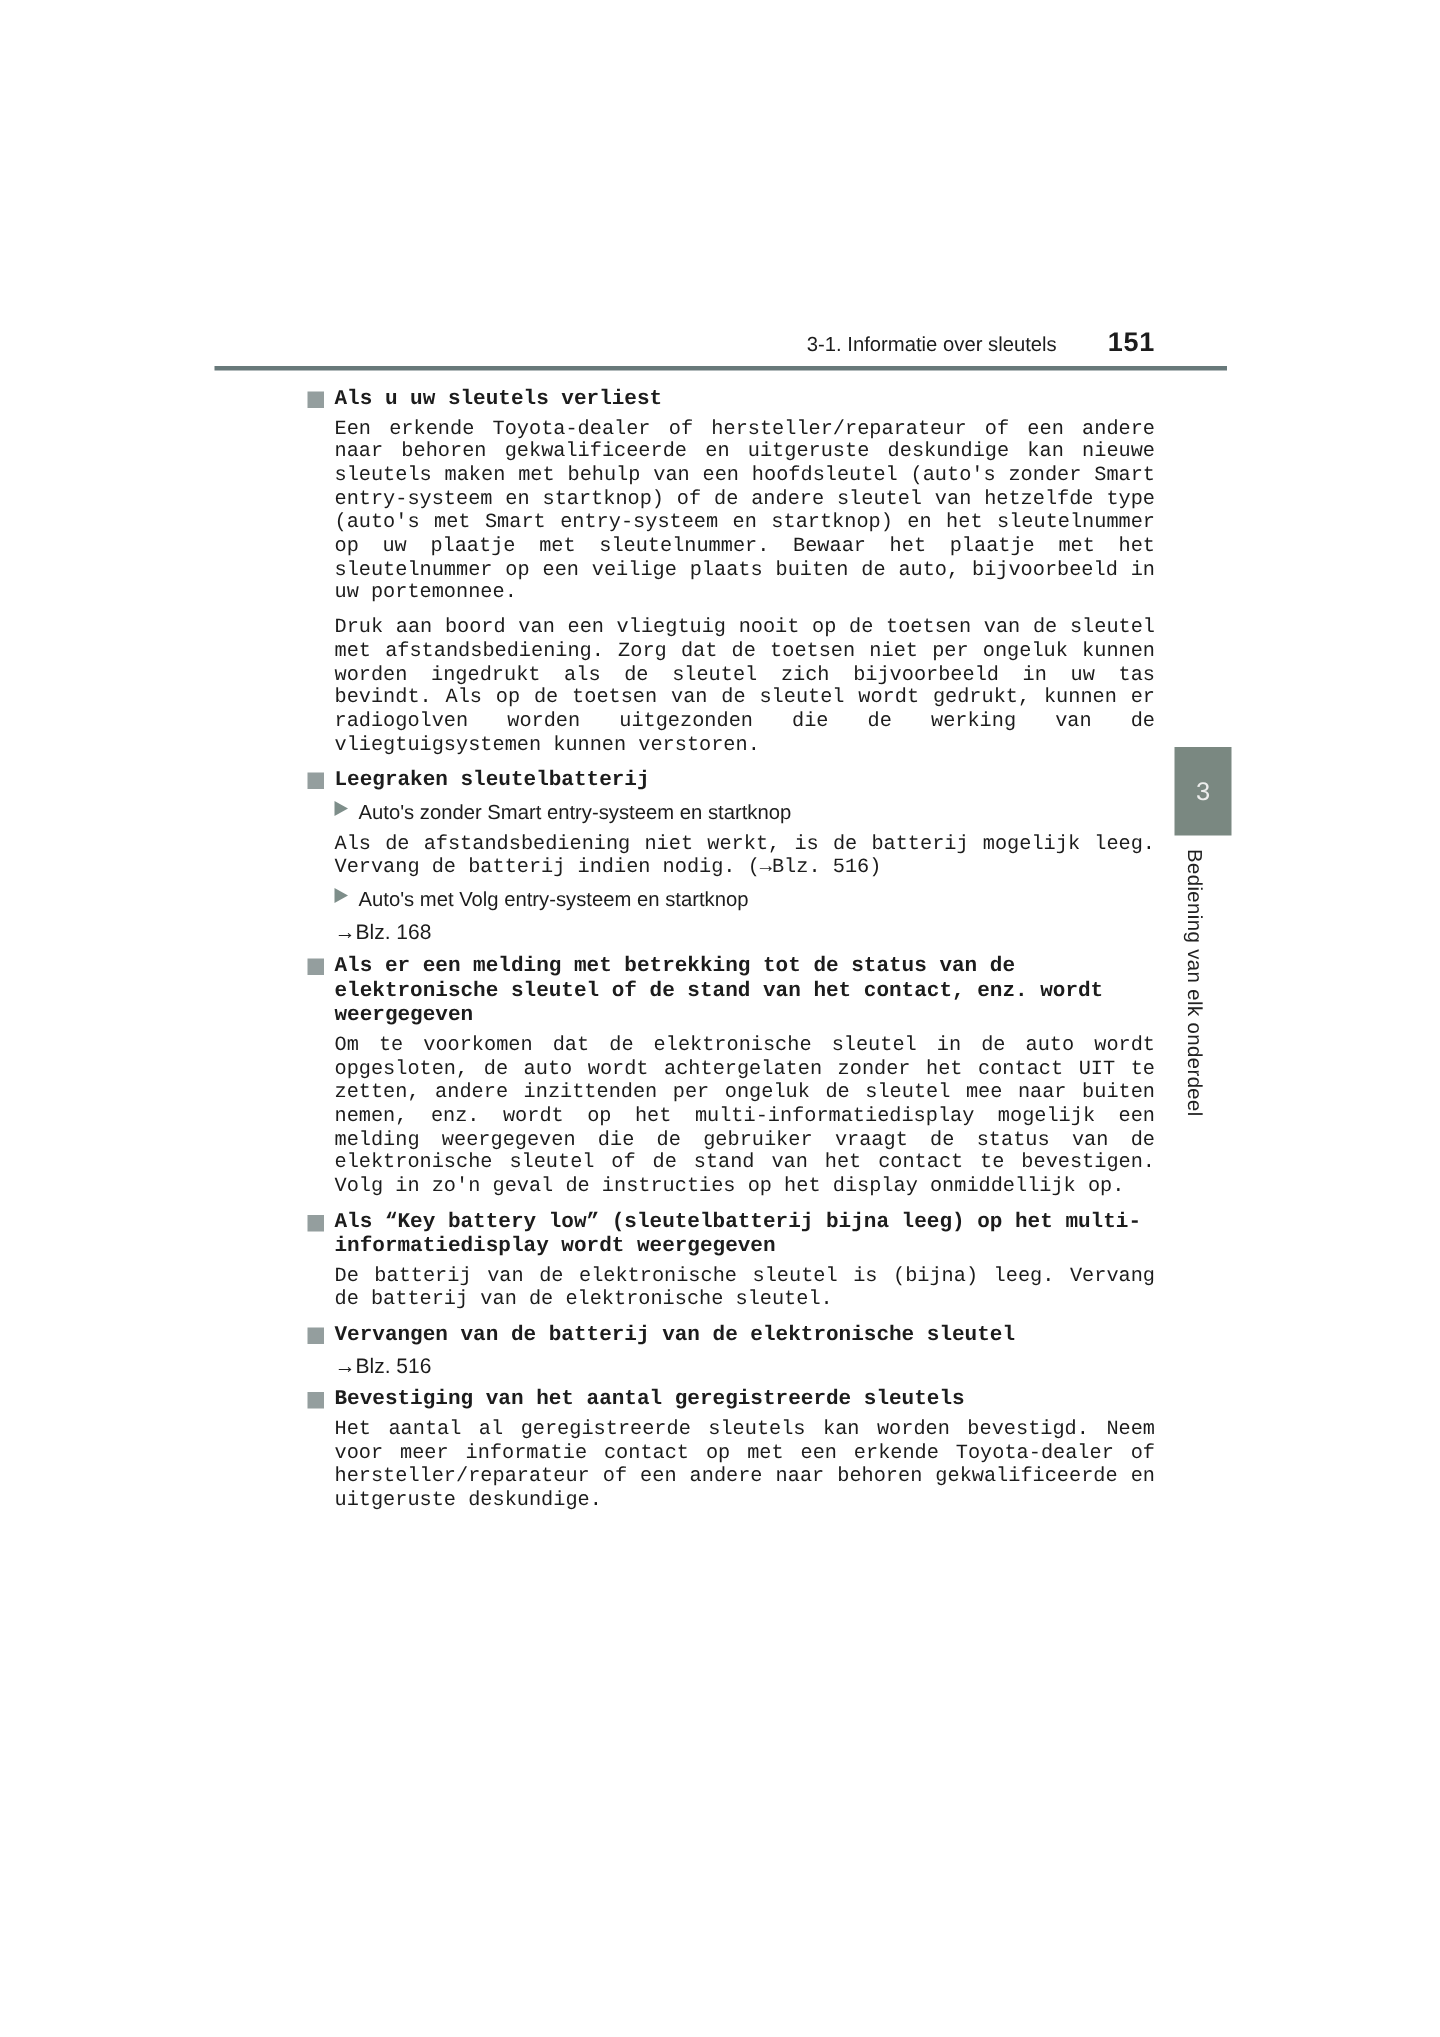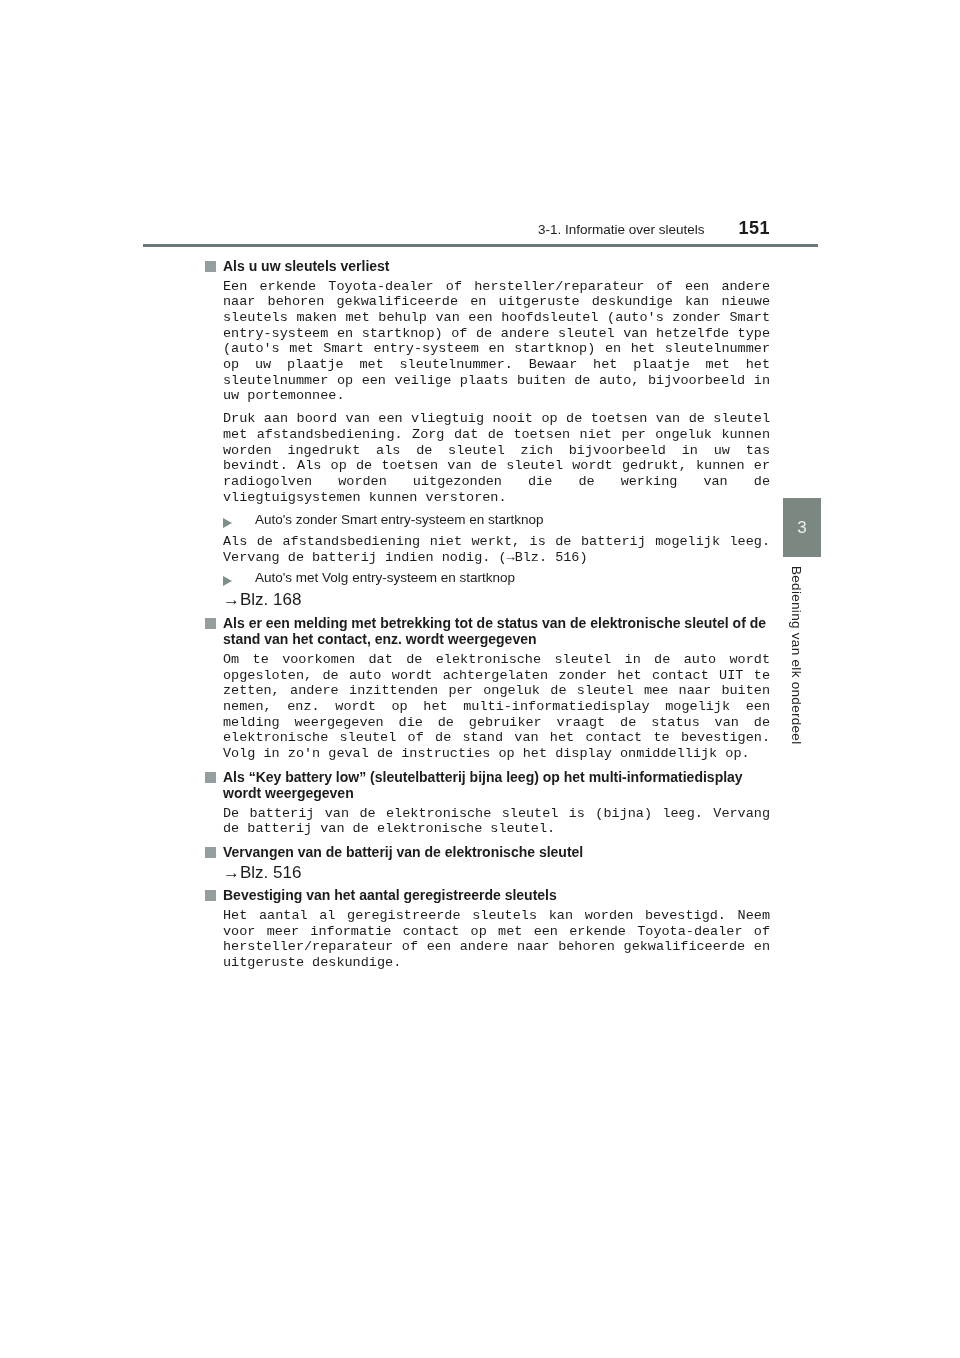--- a/index.html
+++ b/index.html
@@ -28,39 +28,40 @@
   .header-page-num{font-weight:bold;font-size:18px;letter-spacing:0.5px;}
 
   .rule{position:absolute;left:143px;top:244px;width:675px;height:3px;background:var(--c-rule);}
 
   .content{position:absolute;left:205px;top:258px;width:565px;}
   .section{margin-bottom:7px;}
   .sec-heading{
     display:flex;gap:7px;
     font-weight:bold;font-size:14px;line-height:16.5px;
     margin-bottom:4px;
+    font-family:Liberation Mono, monospace;
   }
   .bullet{flex:0 0 auto;width:11px;height:11px;background:var(--c-bullet);margin-top:3px;}
   .para{
     margin:0 0 5px 18px;
     font-size:13.5px;line-height:15.7px;
     text-align:justify;text-justify:inter-word;font-family:Liberation Mono, monospace;
   }
   .pointer-line{
     margin:5px 0 6px 18px;
-    display:flex;align-items:flex-end;gap:23px;
+    display:flex;align-items:flex-start;gap:7px;
     font-size:13.5px;line-height:15.7px;
   }
   .tri{
     flex:0 0 auto;width:0;height:0;
     border-left:9px solid var(--c-pointer);
     border-top:5px solid transparent;
     border-bottom:5px solid transparent;
   }
-  .ref-line{margin:1px 0 6px 18px;font-size:17px;line-height:15.7px;}
+  .ref-line{margin:1px 0 6px 18px;font-size:14px;line-height:15.7px;}
 
   .chapter-tab{
     position:absolute;left:783px;top:498px;width:38px;height:59px;
     background:var(--c-tab-bg);color:var(--c-tab-text);
     display:flex;align-items:center;justify-content:center;
     font-size:17px;
   }
   .chapter-label{
     position:absolute;left:789px;top:566px;
     writing-mode:vertical-rl;text-orientation:mixed;
@@ -88,20 +89,24 @@
         <div class="sec-heading">
           <span class="bullet"></span>
           <span class="sec-heading-text">Als u uw sleutels verliest</span>
         </div>
         <div class="para">Een erkende Toyota-dealer of hersteller/reparateur of een andere naar behoren gekwalificeerde en uitgeruste deskundige kan nieuwe sleutels maken met behulp van een hoofdsleutel (auto's zonder Smart entry-systeem en startknop) of de andere sleutel van hetzelfde type (auto's met Smart entry-systeem en startknop) en het sleutelnummer op uw plaatje met sleutelnummer. Bewaar het plaatje met het sleutelnummer op een veilige plaats buiten de auto, bijvoorbeeld in uw portemonnee.</div>
       </div>
       <div class="section">
         <div class="para">Druk aan boord van een vliegtuig nooit op de toetsen van de sleutel met afstandsbediening. Zorg dat de toetsen niet per ongeluk kunnen worden ingedrukt als de sleutel zich bijvoorbeeld in uw tas bevindt. Als op de toetsen van de sleutel wordt gedrukt, kunnen er radiogolven worden uitgezonden die de werking van de vliegtuigsystemen kunnen verstoren.</div>
       </div>
       <div class="section">
+        <div class="sec-heading">
+          <span class="bullet"></span>
+          <span class="sec-heading-text">Leegraken sleutelbatterij</span>
+        </div>
         <div class="pointer-line">
           <span class="tri"></span>
           <span>Auto's zonder Smart entry-systeem en startknop</span>
         </div>
         <div class="para">Als de afstandsbediening niet werkt, is de batterij mogelijk leeg. Vervang de batterij indien nodig. (→Blz. 516)</div>
         <div class="pointer-line">
           <span class="tri"></span>
           <span>Auto's met Volg entry-systeem en startknop</span>
         </div>
         <div class="ref-line">→Blz. 168</div>

